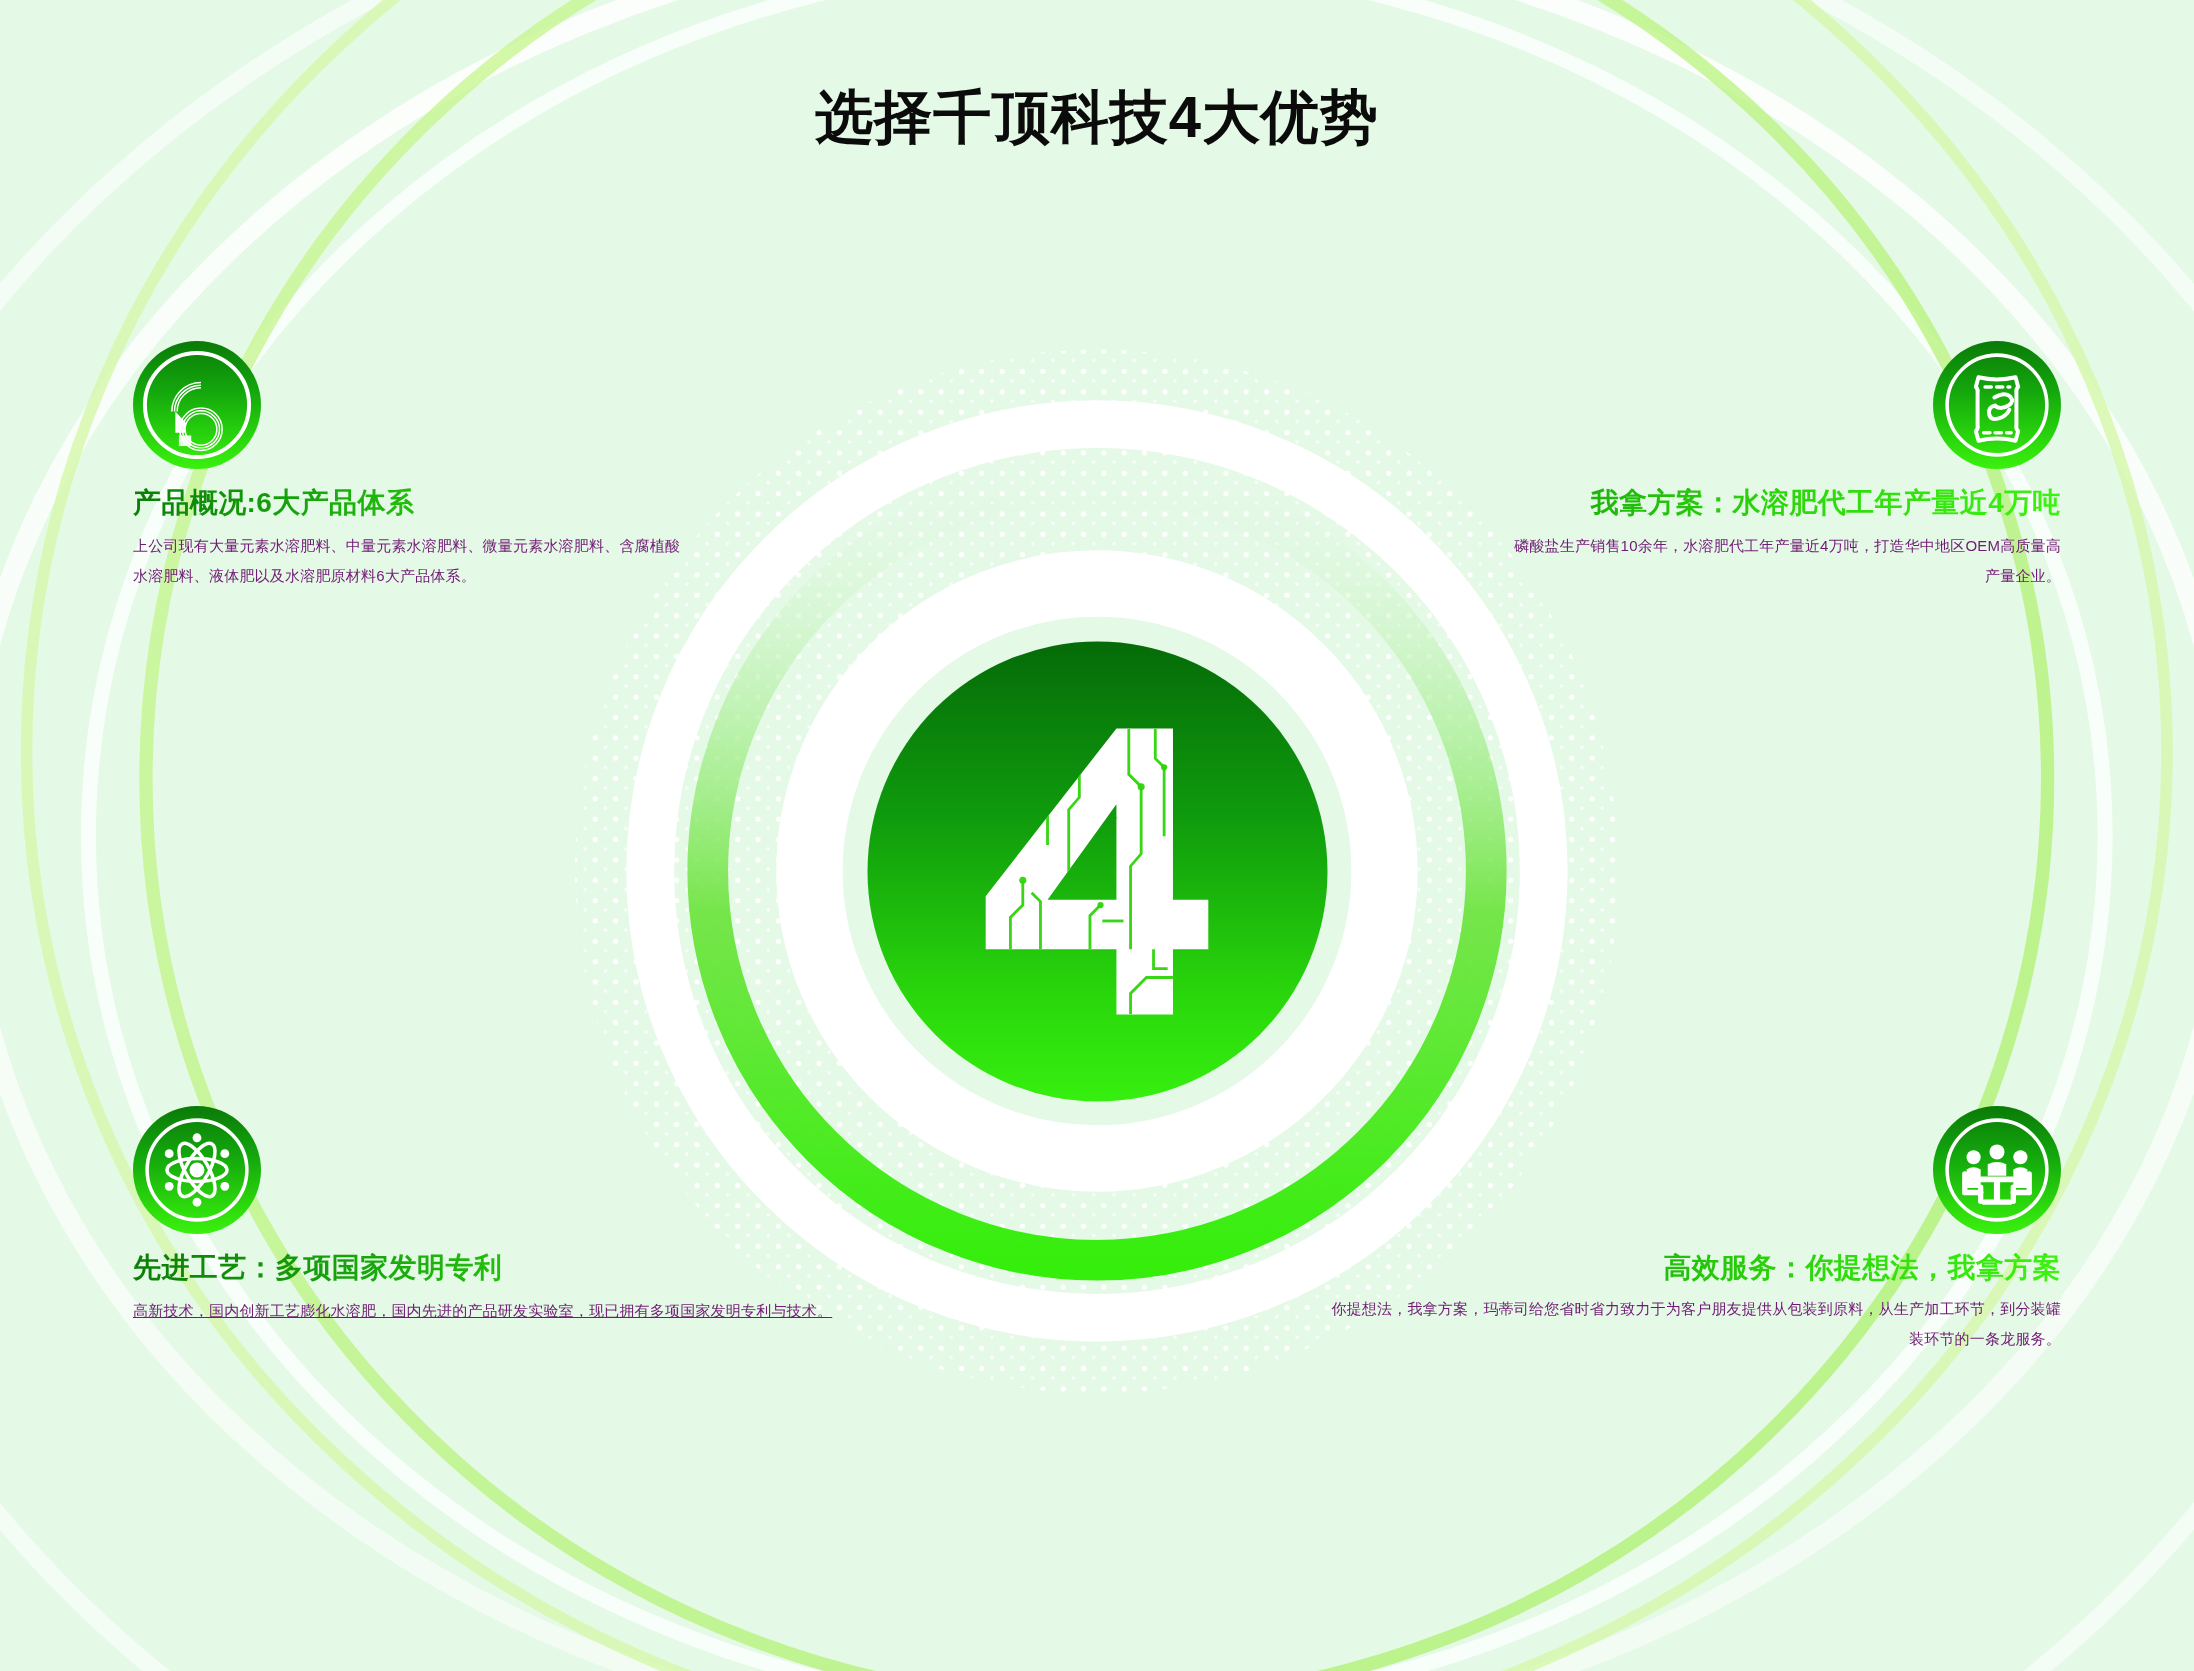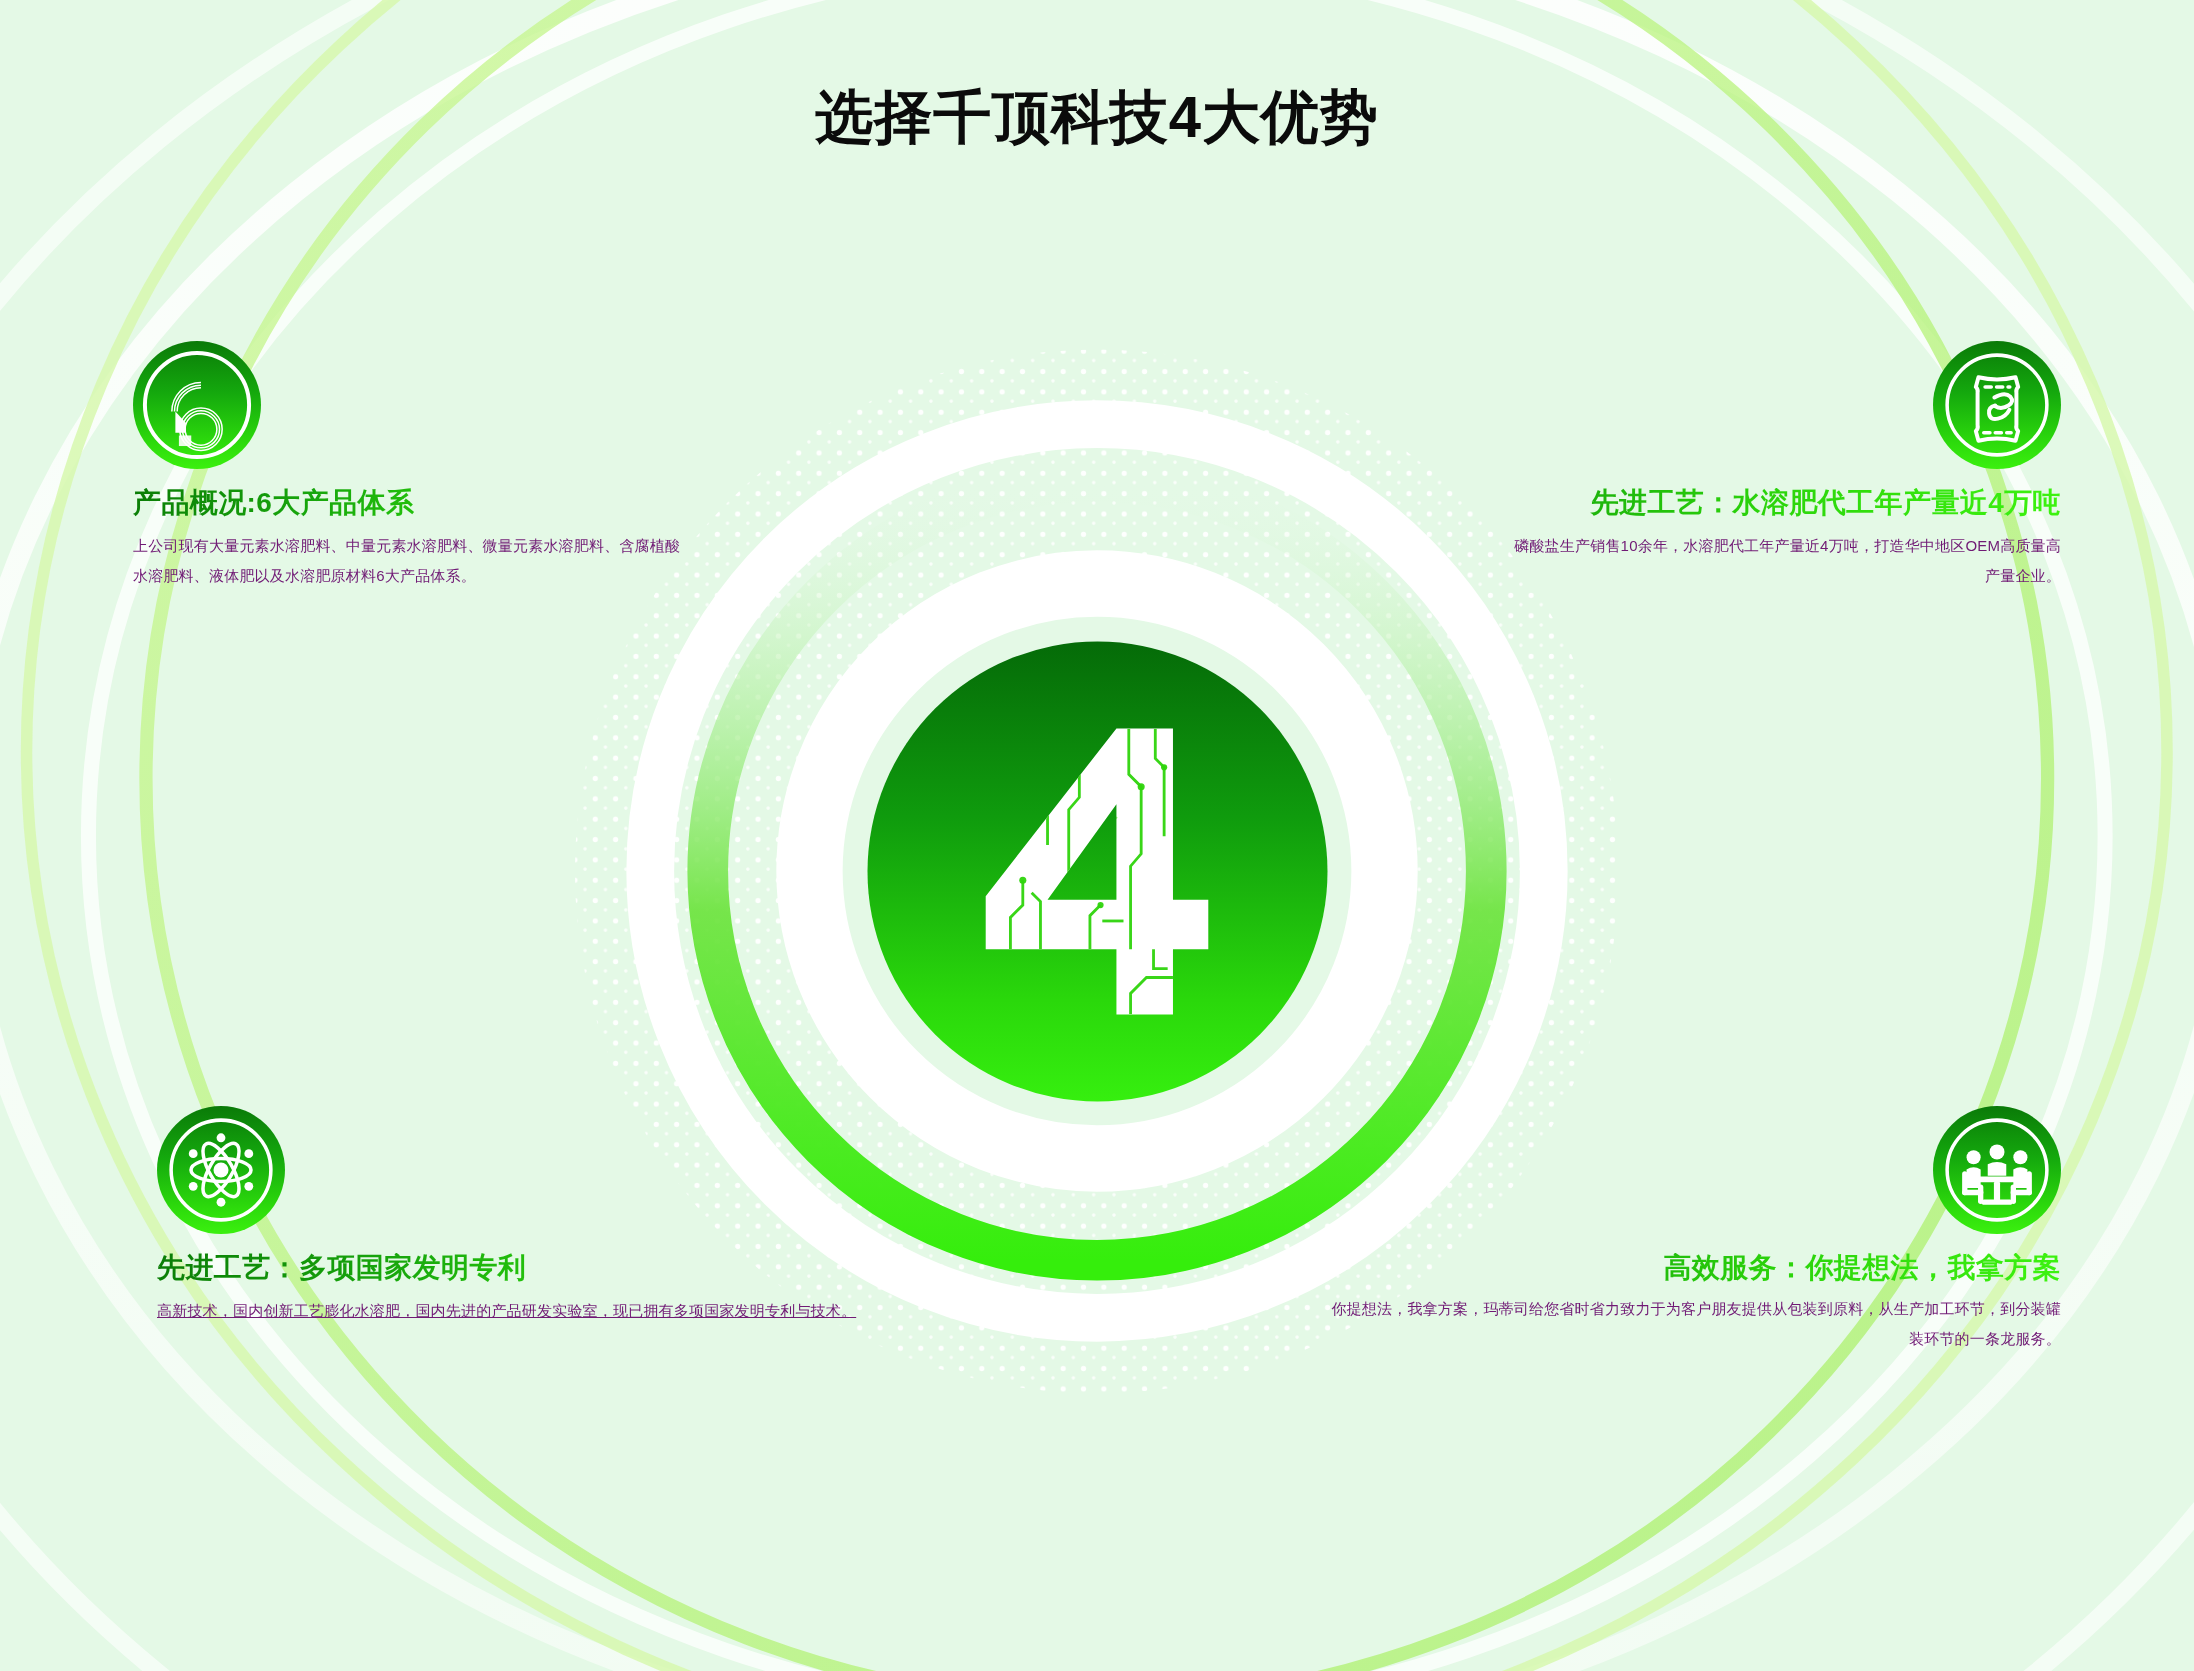--- a/index.html
+++ b/index.html
@@ -58,21 +58,21 @@
   #f-tl{left:133px;  top:341px;}
   #f-tr{right:133px; top:341px;}
   #f-bl{left:133px;  top:1106px;}
   #f-br{right:133px; top:1106px;}
   #f-tr,#f-br{left:auto;}
 
   #f-tl .f-body{width:548px;}
   #f-tr .f-body{width:557px;margin-left:auto;}
   #f-bl .f-body{width:747px;text-decoration:underline;}
   #f-br .f-body{width:739px;margin-left:auto;font-family:Liberation Mono, monospace;}
-  #f-bl{width:761px;margin-left:24px;}
+  #f-bl{width:761px;}
   #f-br{width:752px;}
   #f-tr{width:796px;}
 
   
   .page-title{
     position:absolute;left:0;right:0;top:88px;text-align:center;
     font-size:58px;font-weight:bold;color:#0b0b0b;letter-spacing:0.9px;
     line-height:1;
   }
 </style>
@@ -205,21 +205,21 @@
                    l-6 -22 q6 -6 4 -14 l0 -72 q2 -8 -4 -14 Z"></path>
           <path d="M139 128 q24 -14 36 -2 q10 12 -4 20 q-16 10 -30 2"></path>
           <path d="M141 146 q-16 4 -14 18 q2 16 20 12 q18 -4 26 -20"></path>
         </g>
         <g stroke="#ffffff" stroke-width="8" stroke-linecap="round" stroke-dasharray="14 12">
           <line x1="118" y1="104" x2="174" y2="104"></line>
           <line x1="115" y1="208" x2="177" y2="208"></line>
         </g>
       </svg>
     </div>
-    <div class="f-title">先进工艺：水溶肥代工年产量近4万吨</div>
+    <div class="f-title">我拿方案：水溶肥代工年产量近4万吨</div>
     <div class="f-body">磷酸盐生产销售10余年，水溶肥代工年产量近4万吨，打造华中地区OEM高质量高产量企业。</div>
   </div>
 
   <div class="feature left" id="f-bl">
     <div class="f-icon">
       <svg viewBox="0 0 290 290">
         <circle cx="145" cy="145" r="113" fill="none" stroke="#ffffff" stroke-width="8"></circle>
         <g fill="none" stroke="#ffffff" stroke-width="8">
           <ellipse cx="145" cy="145" rx="68" ry="26" transform="rotate(0 145 145)"></ellipse>
           <ellipse cx="145" cy="145" rx="68" ry="26" transform="rotate(60 145 145)"></ellipse>

